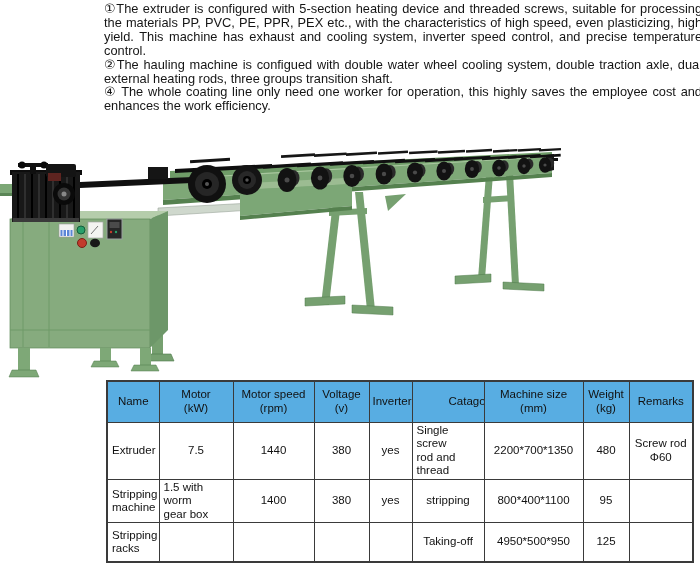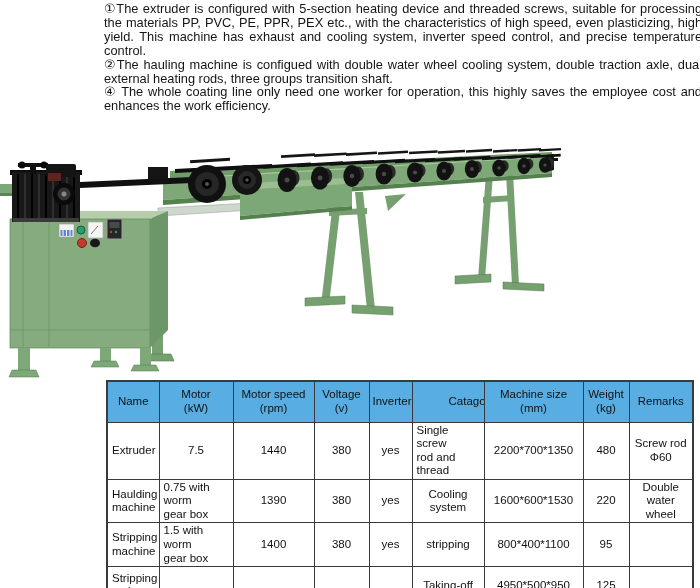--- a/index.html
+++ b/index.html
@@ -280,37 +280,20 @@
         <td>yes</td>
         <td class="left">Single screw
 rod and
 thread</td>
         <td>2200*700*1350</td>
         <td>480</td>
         <td>Screw rod
 Φ60</td>
       </tr>
       <tr>
-        <td class="left">Haulding
-machine</td>
-        <td class="left">0.75 with
-worm
-gear box</td>
-        <td>1390</td>
-        <td>380</td>
-        <td>yes</td>
-        <td>Cooling
-system</td>
-        <td>1600*600*1530</td>
-        <td>220</td>
-        <td>Double
-water
-wheel</td>
-      </tr>
-      <tr>
         <td class="left">Stripping
 machine</td>
         <td class="left">1.5 with
 worm
 gear box</td>
         <td>1400</td>
         <td>380</td>
         <td>yes</td>
         <td>stripping</td>
         <td>800*400*1100</td>

